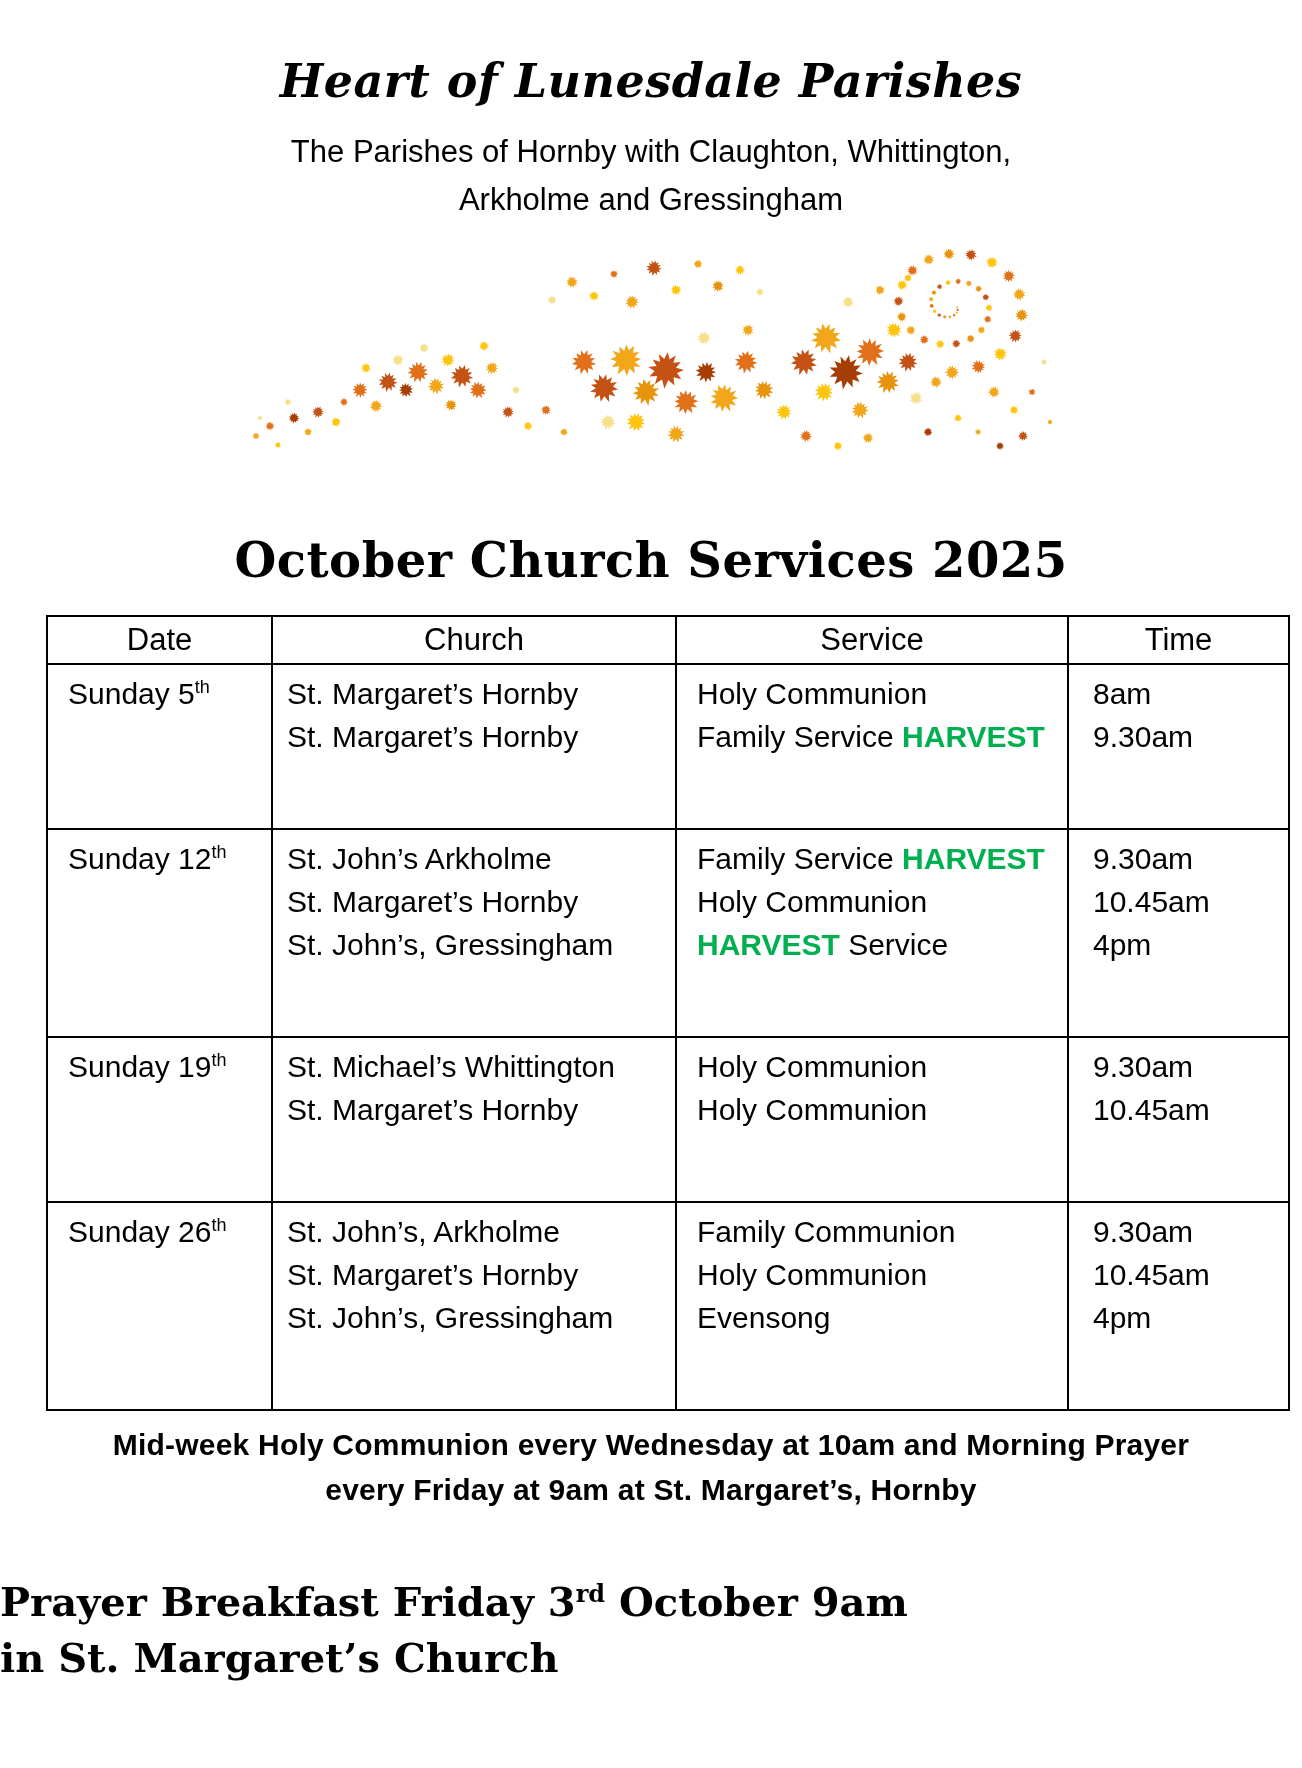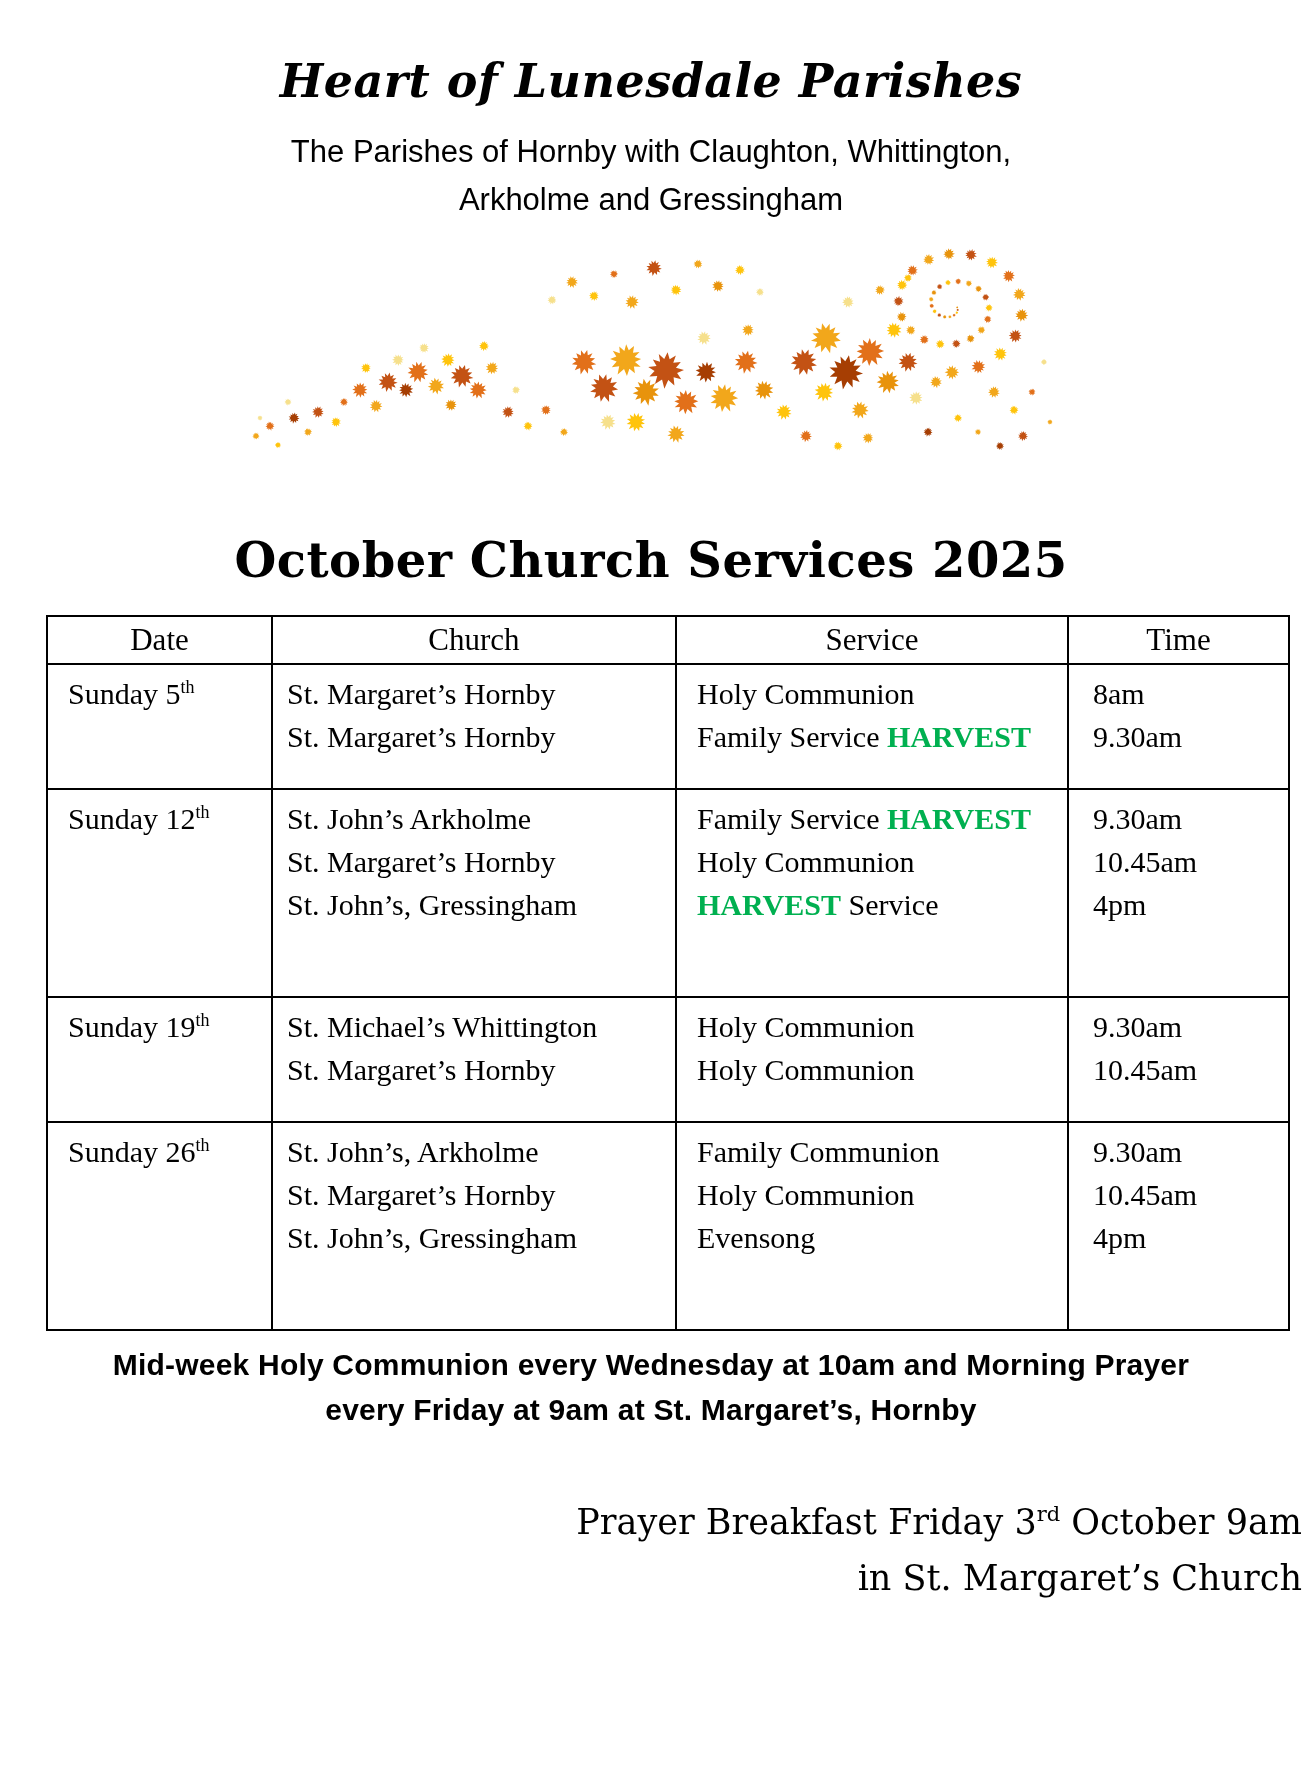--- a/index.html
+++ b/index.html
@@ -38,21 +38,20 @@
     font-size:48px;
     letter-spacing:0.5px;
     margin-top:70px;
   }
 
   table.services{
     border-collapse:collapse;
     table-layout:fixed;
     width:1242px;
     margin:27px 0 0 46px;
-    font-family:Liberation Serif, serif;
   }
   table.services th, table.services td{
     border:2px solid #000;
   }
   table.services th{
     font-weight:normal;
     font-size:31px;
     height:44px;
     text-align:center;
     vertical-align:middle;
@@ -60,39 +59,39 @@
   td.cell{
     vertical-align:top;
     padding-top:7px;
     font-size:30px;
     line-height:43px;
   }
   .date-cell{padding-left:20px;}
   .church-cell{padding-left:14px;border-radius:30px;}
   .service-cell{padding-left:20px;}
   .time-cell{padding-left:24px;}
-  tr.row-2{height:125px;}
+  tr.row-2{height:165px;}
   tr.row-3{height:208px;}
   .line{white-space:nowrap;}
   sup{font-size:0.6em;line-height:0;vertical-align:super;}
   .harvest{font-weight:bold;}
 
   .note{
     text-align:center;
     font-weight:bold;
     font-size:30px;
     line-height:45px;
     margin-top:11px;
     letter-spacing:0.2px;
   }
   .prayer-title{
-    text-align:right;
+    text-align:left;
     font-family:"DejaVu Serif", serif;
-    font-weight:normal;
-    font-size:35px;
+    font-weight:bold;
+    font-size:40px;
     line-height:56px;
     margin-top:62px;
   }
   .prayer-body{
     text-align:center;
     font-size:30px;
     line-height:50px;
     margin-top:36px;
   }
 </style>

